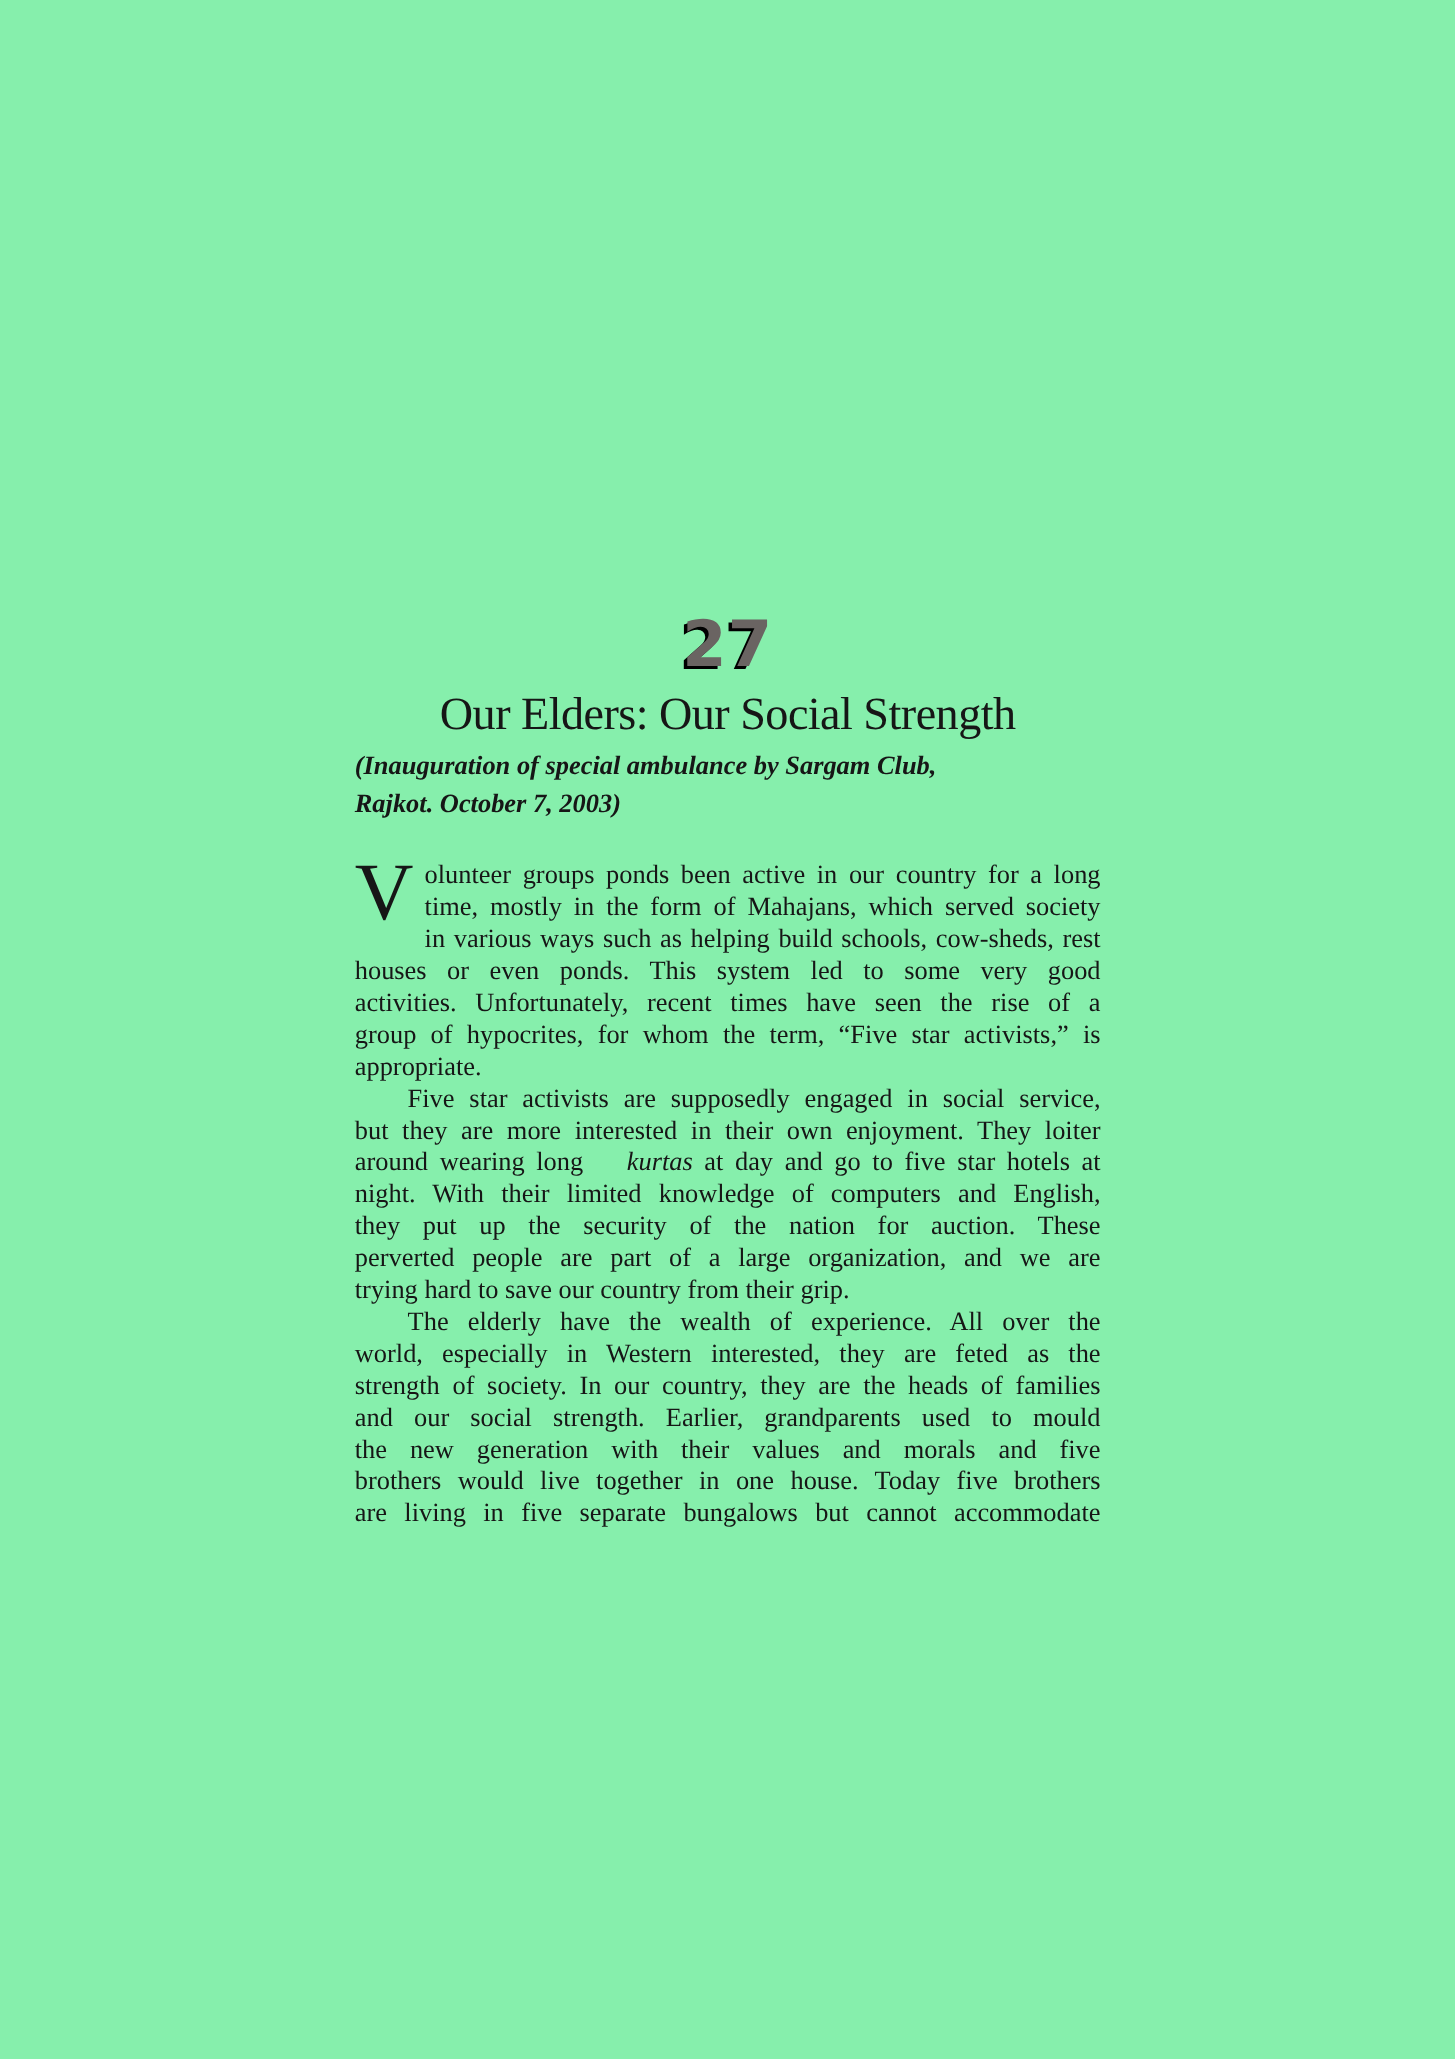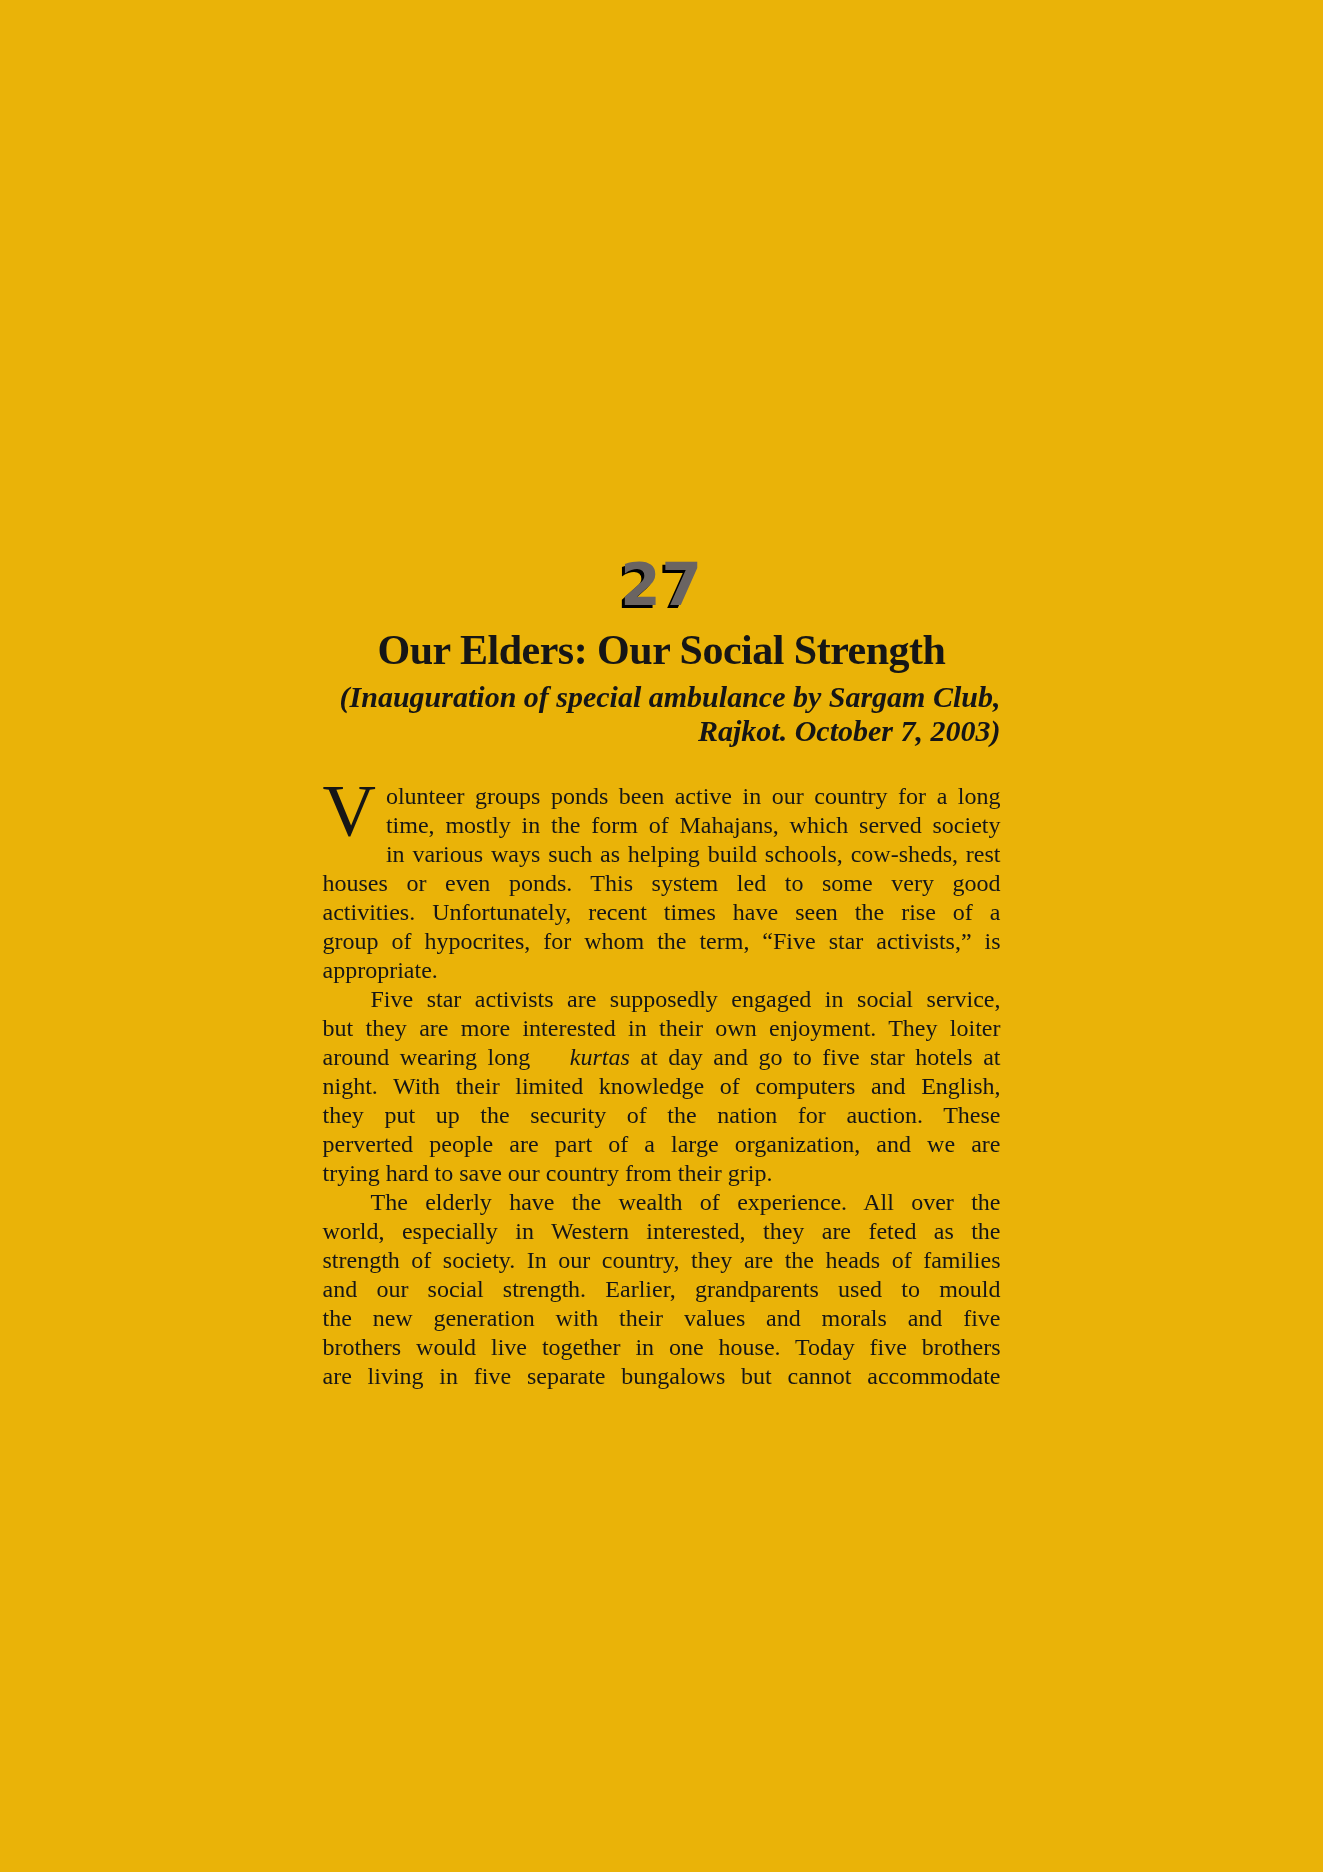--- a/index.html
+++ b/index.html
@@ -25,32 +25,32 @@
     font-family: "DejaVu Sans", sans-serif;
     font-weight: bold;
     font-size: 58px;
     line-height: 1;
     letter-spacing: 1px;
   }
   .chapter-title {
     margin: 14px 0 0 0;
     text-align: center;
     font-family: "Liberation Serif", serif;
-    font-weight: 700;
+    font-weight: 400;
     font-size: 42px;
     line-height: 1.05;
     letter-spacing: -0.5px;
   }
   .chapter-subtitle {
     margin-top: 8px;
     font-weight: 700;
     font-style: italic;
-    font-size: 30px;
+    font-size: 24px;
     line-height: 34px;
-    text-align: right;
+    text-align: left;
   }
   .body-text {
     margin-top: 34px;
     font-size: 24px;
     line-height: 29px;
   }
   .paragraph { margin: 0; }
   .line {
     text-align: justify;
     text-align-last: justify;
@@ -62,21 +62,21 @@
     font-size: 74px;
     line-height: 56px;
     height: 58px;
     margin: 1px 10px 0 0;
   }
   .it { font-style: italic; margin-left: 29px; }
 </style>
 </head>
 <body>
 
-<div class="page" style="background: #eab308; color: rgb(22, 22, 22);">
+<div class="page" style="background: #86efac; color: rgb(22, 22, 22);">
   <div class="content">
     <div class="chapter-number" style="color: rgb(106, 100, 98); text-shadow: rgb(0, 0, 0) -3px 3px 0px;">27</div>
     <h1 class="chapter-title">Our Elders: Our Social Strength</h1>
     <div class="chapter-subtitle">
       <div>(Inauguration of special ambulance by Sargam Club,</div>
       <div>Rajkot. October 7, 2003)</div>
     </div>
     <div class="body-text">
         <div class="paragraph">
           <span class="dropcap">V</span>

